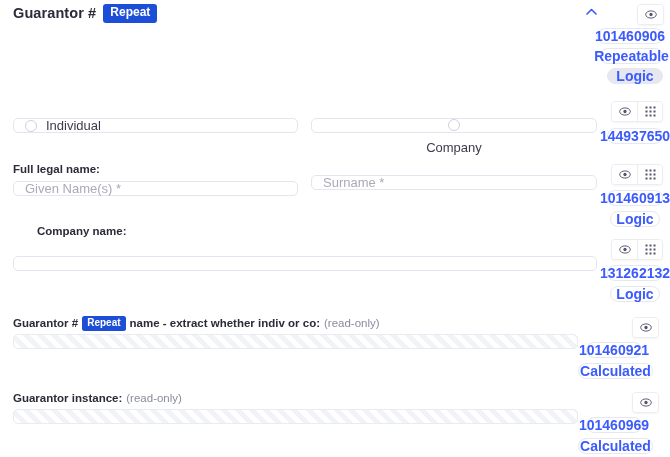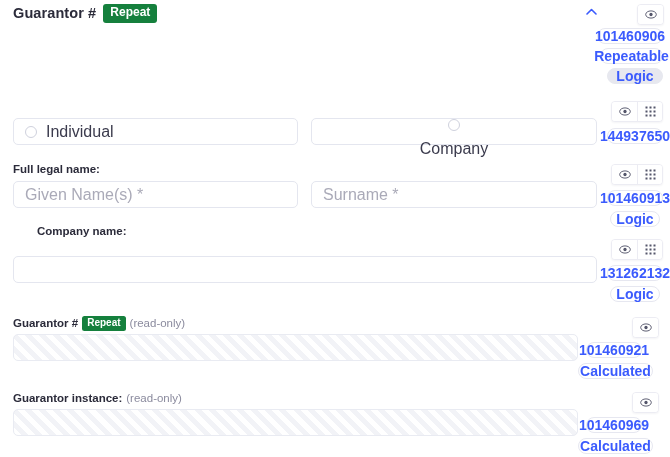--- a/index.html
+++ b/index.html
@@ -25,21 +25,21 @@
     align-items: center;
     gap: 7px;
   }
   .hdr-title {
     font-size: 14.5px;
     font-weight: bold;
     color: #2b2b3a;
     letter-spacing: 0.1px;
   }
   .repeat-chip {
-    background: #15803d;
+    background: #1d4ed8;
     color: #ffffff;
     font-size: 12px;
     font-weight: bold;
     border-radius: 3px;
     padding: 2px 7px 3px 7px;
     line-height: 1.15;
   }
   .repeat-chip.sm {
     font-size: 10px;
     padding: 1px 5px 2px 5px;
@@ -68,28 +68,28 @@
   }
   .label .inline-chip-wrap {
     display: inline-flex;
     align-items: center;
     gap: 4px;
     vertical-align: middle;
   }
 
   .field {
     position: absolute;
-    height: 27px;
+    height: 15px;
     border: 1px solid #e4e6ef;
     border-radius: 5px;
     background: #ffffff;
     display: flex;
     align-items: center;
     padding: 0 11px;
-    font-size: 16px;
+    font-size: 13px;
     color: #aaaab8;
   }
   .field.radio-opt { gap: 9px; color: #3b3b4d; }
   .radio-dot {
     width: 12px; height: 12px;
     border: 1.4px solid #cfd1dd;
     border-radius: 50%;
     flex: 0 0 auto;
     background: #fff;
   }
@@ -205,21 +205,21 @@
         </g>
       </svg>
     </div>
   </div>
   <div class="pill" style="left:607px; top:128px; width:56px;">144937650</div>
 
   <div class="label" style="left:13px; top:163px;">Full legal name:</div>
   <div class="field" style="left:13px; top:181px; width:285px;">
     <span>Given Name(s) *</span>
   </div>
-  <div class="field" style="left:311px; top:181px; width:286px;">
+  <div class="field" style="left:311px; top:175px; width:286px;">
     <span>Surname *</span>
   </div>
 
   <div class="rail-icons" style="left:611px; top:164px;">
     <div class="ibtn">
       <svg width="12" height="9" viewBox="0 0 14 10">
           <ellipse cx="7" cy="5" rx="6.2" ry="4.2" fill="none" stroke="#55566b" stroke-width="1.1"></ellipse>
           <circle cx="7" cy="5" r="1.9" fill="#55566b"></circle>
         </svg>
     </div>
@@ -270,20 +270,21 @@
       </svg>
     </div>
   </div>
   <div class="pill" style="left:607px; top:265px; width:56px;">131262132</div>
   <div class="pill" style="left:610px; top:286px; width:50px;">Logic</div>
 
   <div class="label" style="left:13px; top:316px;">
     <span class="inline-chip-wrap">
       <span>Guarantor #</span>
       <span class="repeat-chip sm">Repeat</span>
+      <span>name - extract whether indiv or co:</span>
       <span class="muted">(read-only)</span>
     </span>
   </div>
   <div class="field readonly" style="left:13px; top:334px; width:565px;"></div>
 
   <div class="rail-icons single" style="left:632px; top:317px;">
     <div class="ibtn">
       <svg width="12" height="9" viewBox="0 0 14 10">
           <ellipse cx="7" cy="5" rx="6.2" ry="4.2" fill="none" stroke="#55566b" stroke-width="1.1"></ellipse>
           <circle cx="7" cy="5" r="1.9" fill="#55566b"></circle>

